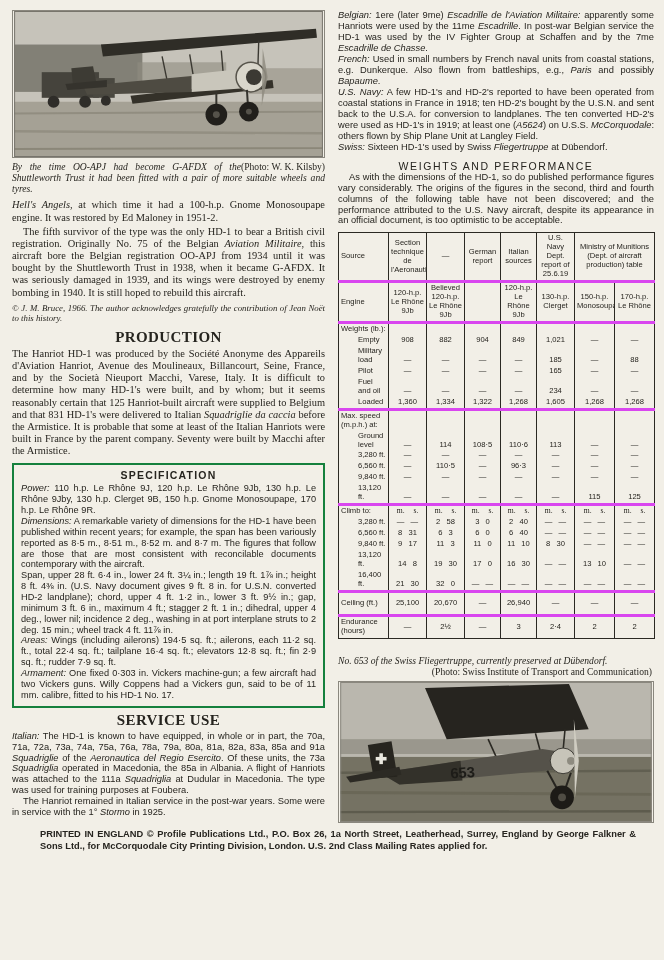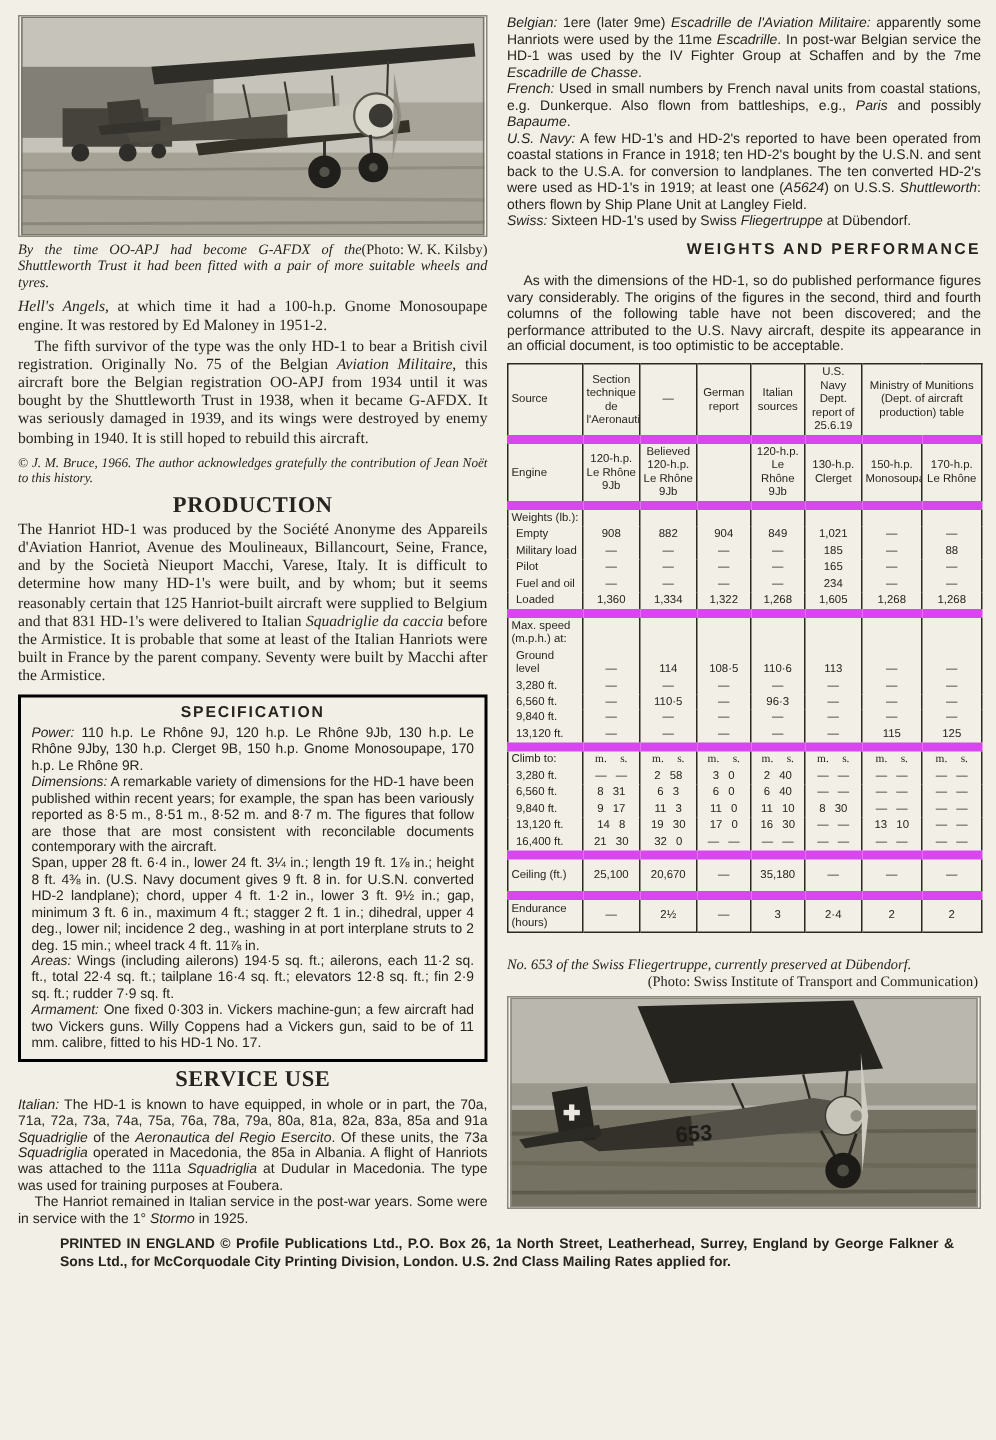--- a/index.html
+++ b/index.html
@@ -19,38 +19,38 @@
   .caption { font-size:9.6px; line-height:1.16; font-style:italic; text-align:justify; margin:3px 0 5px; }
   .caption .credit { float:right; font-style:normal; }
 
   .serif-p { font-size:10.4px; line-height:1.17; text-align:justify; margin:0 0 2px; }
   .indent { text-indent:11px; }
   .copyright { font-size:8.8px; line-height:1.2; font-style:italic; text-align:justify; margin:4px 0 2px; }
 
   .serif-head { font-weight:bold; font-size:15px; text-align:center; letter-spacing:.4px; margin:5px 0 2px; }
 
   .sans { font-family:"Liberation Sans","DejaVu Sans",sans-serif; }
-  .spec-box { border:2px solid #000000; padding:4px 7px 5px; margin:6px 0 4px; }
+  .spec-box { border:2px solid #15803d; padding:4px 7px 5px; margin:6px 0 4px; }
   .spec-head { font-weight:bold; font-size:10.5px; letter-spacing:1.2px; text-align:center; margin:0 0 2px; }
   .spec-p { font-size:9.2px; line-height:1.18; text-align:justify; margin:0; }
 
   .note-p { font-size:9.3px; line-height:1.18; text-align:justify; margin:0; }
-  .wp-head { font-weight:bold; font-size:10.5px; letter-spacing:1.6px; text-align:right; margin:7px 0 10px; }
+  .wp-head { font-weight:normal; font-size:10.5px; letter-spacing:1.6px; text-align:center; margin:7px 0 0; }
   .wp-intro { font-size:9.3px; line-height:1.18; text-align:justify; text-indent:11px; margin:0 0 6px; }
 
   table.wt { border-collapse:collapse; width:100%; border:1.5px solid #2b2923;
              font-family:"Liberation Sans","DejaVu Sans",sans-serif;
              font-size:7.6px; line-height:1.18; table-layout:fixed; }
   table.wt td { border-left:1px solid #2b2923; padding:1px 2px; text-align:center; vertical-align:bottom; overflow:hidden; }
   table.wt td:first-child { border-left:none; }
-  table.wt tr.sep td { border-top:6px solid #d946ef; }
+  table.wt tr.sep td { border-top:3px solid #d946ef; }
   table.wt tr.first td { border-top:none; }
   table.wt td.lbl { text-align:left; vertical-align:top; }
   table.wt td.mid { vertical-align:middle; }
-  table.wt td.sub { padding-left:5px;margin-left:40px; }
+  table.wt td.sub { padding-left:19px;margin-left:40px; }
   table.wt td.units { vertical-align:top; word-spacing:7px;font-family:Liberation Serif, serif; }
   table.wt td.pair { word-spacing:4px; }
   table.wt td.tall { padding:6px 2px; vertical-align:middle; }
 
   .tbl-caption { font-size:9.6px; line-height:1.18; margin-top:16px; font-style:italic; text-align:justify; }
   .tbl-credit { font-size:9.6px; text-align:right; margin:0 2px 4px 0; }
 
   .footer { clear:both; font-family:"Liberation Sans","DejaVu Sans",sans-serif;
             font-weight:bold; font-size:9.3px; line-height:1.25; text-align:justify;
             margin:6px 18px 0 28px; }
@@ -121,21 +121,21 @@
       </div>
 
       <div class="serif-head" style="margin-top:2px">SERVICE USE</div>
       <p class="note-p sans"><i>Italian:</i>  The HD-1 is known to have equipped, in whole or in part, the 70a, 71a, 72a, 73a, 74a, 75a, 76a, 78a, 79a, 80a, 81a, 82a, 83a, 85a and 91a <i>Squadriglie</i> of the <i>Aeronautica del Regio Esercito</i>. Of these units, the 73a <i>Squadriglia</i> operated in Macedonia, the 85a in Albania. A flight of Hanriots was attached to the 111a <i>Squadriglia</i> at Dudular in Macedonia.  The type was used for training purposes at Foubera.</p>
       <p class="note-p sans indent">The Hanriot remained in Italian service in the post-war years.  Some were in service with the 1° <i>Stormo</i> in 1925.</p>
     </div>
 
     <div class="col-right">
       <p class="note-p sans"><i>Belgian:</i>  1ere (later 9me) <i>Escadrille de l'Aviation Militaire:</i> apparently some Hanriots were used by the 11me <i>Escadrille</i>. In post-war Belgian service the HD-1 was used by the IV Fighter Group at Schaffen and by the 7me <i>Escadrille de Chasse</i>.</p>
       <p class="note-p sans"><i>French:</i>  Used in small numbers by French naval units from coastal stations, e.g. Dunkerque.  Also flown from battleships, e.g., <i>Paris</i> and possibly <i>Bapaume</i>.</p>
-      <p class="note-p sans"><i>U.S. Navy:</i>  A few HD-1's and HD-2's reported to have been operated from coastal stations in France in 1918; ten HD-2's bought by the U.S.N. and sent back to the U.S.A. for conversion to landplanes.  The ten converted HD-2's were used as HD-1's in 1919; at least one (<i>A5624</i>) on U.S.S. <i>Shuttleworth</i>: others flown by Ship Plane Unit at Langley Field.</p>
+      <p class="note-p sans"><i>U.S. Navy:</i>  A few HD-1's and HD-2's reported to have been operated from coastal stations in France in 1918; ten HD-2's bought by the U.S.N. and sent back to the U.S.A. for conversion to landplanes.  The ten converted HD-2's were used as HD-1's in 1919; at least one (<i>A5624</i>) on U.S.S. <i>McCorquodale</i>: others flown by Ship Plane Unit at Langley Field.</p>
       <p class="note-p sans"><i>Swiss:</i> Sixteen HD-1's used by Swiss <i>Fliegertruppe</i> at Dübendorf.</p>
 
       <div class="wp-head sans">WEIGHTS AND PERFORMANCE</div>
       <p class="wp-intro sans">As with the dimensions of the HD-1, so do published performance figures vary considerably.  The origins of the figures in the second, third and fourth columns of the following table have not been discovered; and the performance attributed to the U.S. Navy aircraft, despite its appearance in an official document, is too optimistic to be acceptable.</p>
 
       <table class="wt">
         <colgroup>
           <col style="width:50px">
             <col style="width:38px">
             <col style="width:38px">
@@ -343,21 +343,21 @@
               <td class="pair">— —</td>
               <td class="pair">— —</td>
               <td class="pair">— —</td>
               <td class="pair">— —</td>
             </tr>
             <tr class="sep">
               <td class="lbl mid">Ceiling (ft.)</td>
               <td class="tall">25,100</td>
               <td class="tall">20,670</td>
               <td class="tall">—</td>
-              <td class="tall">35,180</td>
+              <td class="tall">26,940</td>
               <td class="tall">—</td>
               <td class="tall">—</td>
               <td class="tall">—</td>
             </tr>
             <tr class="sep">
               <td class="lbl mid">Endurance (hours)</td>
               <td class="tall">—</td>
               <td class="tall">2½</td>
               <td class="tall">—</td>
               <td class="tall">3</td>

